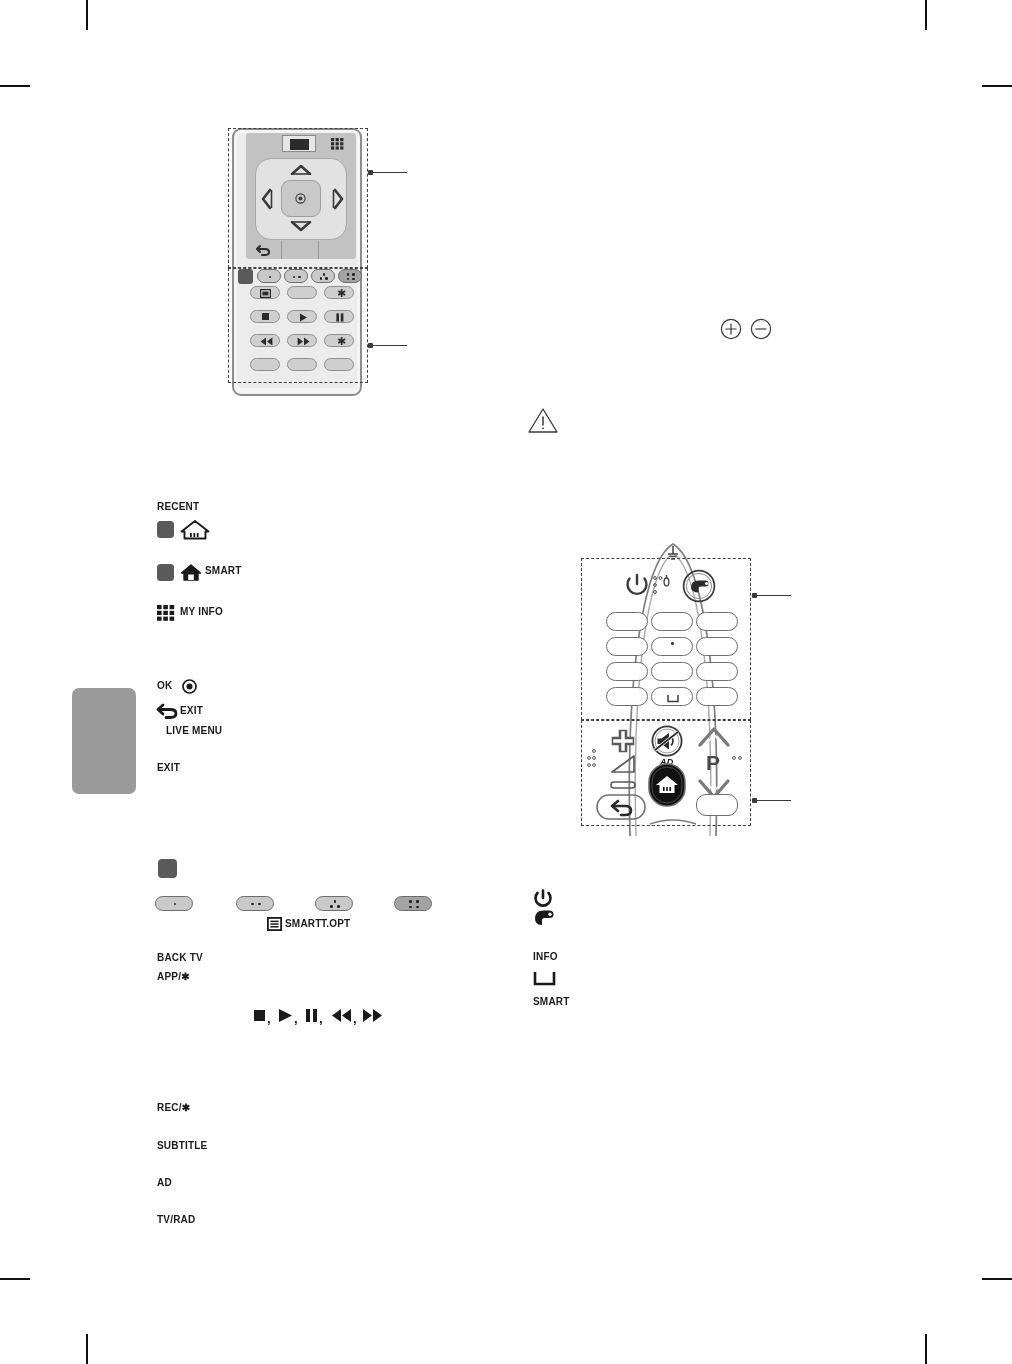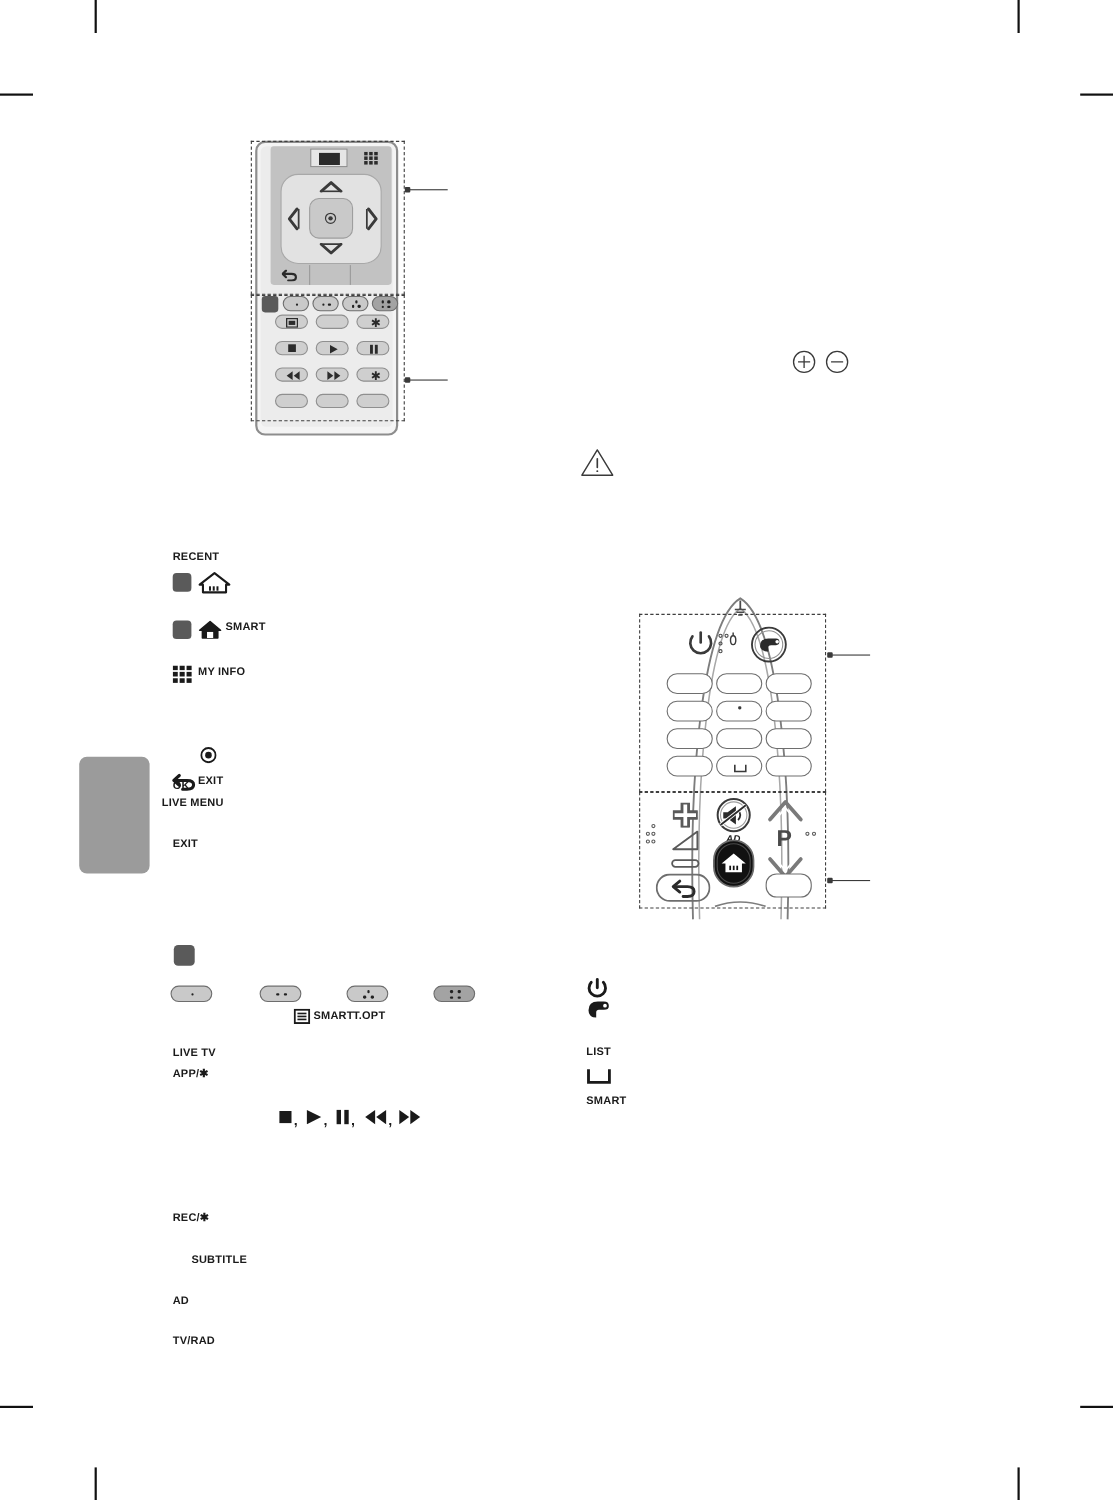--- a/index.html
+++ b/index.html
@@ -476,33 +476,33 @@
       <rect x="0" y="5.8" width="4.6" height="4.2"></rect>
         <rect x="6.3" y="5.8" width="4.6" height="4.2"></rect>
         <rect x="12.6" y="5.8" width="4.6" height="4.2"></rect>
       <rect x="0" y="11.6" width="4.6" height="4.2"></rect>
         <rect x="6.3" y="11.6" width="4.6" height="4.2"></rect>
         <rect x="12.6" y="11.6" width="4.6" height="4.2"></rect>
     </g>
   </svg>
   <span class="lbl" style="left:180px;top:607px;">MY INFO</span>
 
-  <span class="lbl" style="left:157px;top:710px;">OK</span>
+  <span class="lbl" style="left:157px;top:681px;">OK</span>
   <svg width="15" height="15" viewBox="0 0 15 15" style="position:absolute;left:182px;top:679px;">
     <circle cx="7.5" cy="7.5" r="6.5" fill="none" stroke="#1a1a1a" stroke-width="1.7"></circle>
     <circle cx="7.5" cy="7.5" r="3" fill="#1a1a1a"></circle>
   </svg>
 
   <svg width="22" height="16" viewBox="0 0 22 16" style="position:absolute;left:156px;top:703px;">
     <path d="M7 2 L2 6.5 L7 11" fill="none" stroke="#1a1a1a" stroke-width="2.8" stroke-linecap="round" stroke-linejoin="round"></path>
     <path d="M3 6.5 L14 6.5 Q20 6.5 20 10.5 Q20 14.5 14 14.5 L10 14.5" fill="none" stroke="#1a1a1a" stroke-width="2.8" stroke-linecap="round"></path>
   </svg>
   <span class="lbl" style="left:180px;top:706px;">EXIT</span>
 
-  <span class="lbl" style="left:147px;top:726px;">LIVE MENU</span>
+  <span class="lbl" style="left:166px;top:726px;">LIVE MENU</span>
 
   <span class="lbl" style="left:157px;top:763px;">EXIT</span>
 
   <div class="sq-btn" style="left:158px;top:859px;width:19px;height:19px;border-radius:4px;"></div>
 
   <div class="oval" style="left:155px;top:896px;">
     <span class="dot" style="left:17.5px;top:5.6px;"></span>
   </div>
   <div class="oval" style="left:236px;top:896px;">
     <span class="dot" style="left:14px;top:5.6px;"></span>
@@ -524,21 +524,21 @@
     <rect x="0.9" y="0.9" width="13.2" height="12.2" fill="none" stroke="#1a1a1a" stroke-width="1.8"></rect>
     <g fill="#1a1a1a">
       <rect x="3.4" y="3.6" width="8.2" height="1.5"></rect>
         <rect x="3.4" y="6.3" width="8.2" height="1.5"></rect>
         <rect x="3.4" y="9" width="8.2" height="1.5"></rect>
     </g>
   </svg>
   <span class="lbl" style="left:285px;top:919px;">SMART</span>
   <span class="lbl" style="left:321px;top:919px;">T.OPT</span>
 
-  <span class="lbl" style="left:157px;top:953px;">LIVE TV</span>
+  <span class="lbl" style="left:157px;top:953px;">BACK TV</span>
   <span class="lbl" style="left:157px;top:972px;">APP/✱</span>
 
   <div style="position:absolute;left:253px;top:1006px;">
     <svg width="146" height="20" viewBox="0 0 146 20">
       <g fill="#1a1a1a">
         <rect x="1" y="4" width="11" height="11"></rect>
         <text x="14" y="17" font-family="Liberation Sans, sans-serif" font-size="13" font-weight="bold">,</text>
         <path d="M26 3 L39 9.5 L26 16 Z"></path>
         <text x="41" y="17" font-family="Liberation Sans, sans-serif" font-size="13" font-weight="bold">,</text>
         <rect x="53" y="3" width="4" height="13"></rect>
@@ -547,33 +547,33 @@
         <path d="M88 3 L88 16 L79 9.5 Z"></path>
           <path d="M98 3 L98 16 L89 9.5 Z"></path>
         <text x="100" y="17" font-family="Liberation Sans, sans-serif" font-size="13" font-weight="bold">,</text>
         <path d="M110 3 L110 16 L119 9.5 Z"></path>
           <path d="M120 3 L120 16 L129 9.5 Z"></path>
       </g>
     </svg>
   </div>
 
   <span class="lbl" style="left:157px;top:1103px;">REC/✱</span>
-  <span class="lbl" style="left:174px;top:1141px;">SUBTITLE</span>
+  <span class="lbl" style="left:157px;top:1141px;">SUBTITLE</span>
   <span class="lbl" style="left:157px;top:1178px;">AD</span>
   <span class="lbl" style="left:157px;top:1215px;">TV/RAD</span>
 
   <svg width="20" height="22" viewBox="0 0 20 22" style="position:absolute;left:533px;top:888px;">
     <path d="M10 2.5 L10 10" stroke="#1a1a1a" stroke-width="2.6" stroke-linecap="round"></path>
     <path d="M4.5 5 A 7.5 7.5 0 1 0 15.5 5" fill="none" stroke="#1a1a1a" stroke-width="2.6" stroke-linecap="round"></path>
   </svg>
   <svg width="24" height="22" viewBox="0 0 24 22" style="position:absolute;left:532px;top:906px;">
     <path d="M3 12.5 Q3 4.5 11.5 4.5 L17 4.5 Q21.5 4.5 21.5 8.5 Q21.5 12 17 12 L12.5 12
              Q10 12 10 14.5 L10 19 Q6 19 4.5 17 Q3 15.2 3 12.5 Z" fill="#1a1a1a"></path>
     <circle cx="18" cy="8.3" r="1.7" fill="#ffffff"></circle>
   </svg>
 
-  <span class="lbl" style="left:533px;top:952px;">LIST</span>
+  <span class="lbl" style="left:533px;top:952px;">INFO</span>
   <svg width="24" height="16" viewBox="0 0 24 16" style="position:absolute;left:533px;top:971px;">
     <path d="M2 1 L2 13 L21 13 L21 1" fill="none" stroke="#1a1a1a" stroke-width="2.6"></path>
   </svg>
   <span class="lbl" style="left:533px;top:997px;">SMART</span>
 
 </div>
 
 </body></html>

